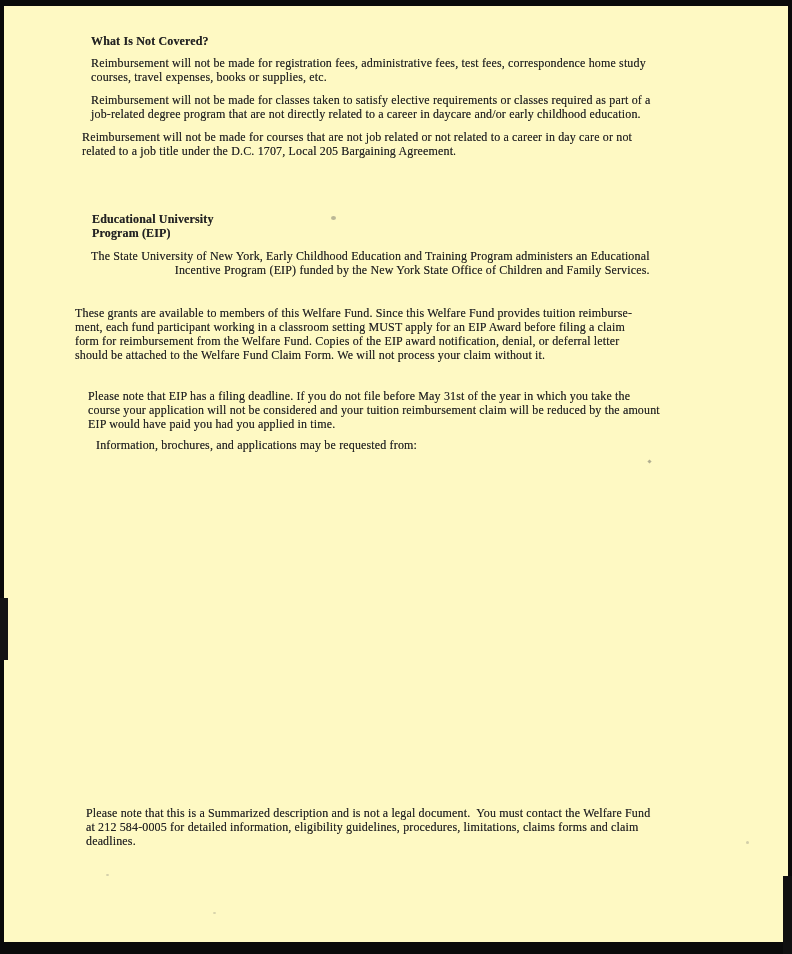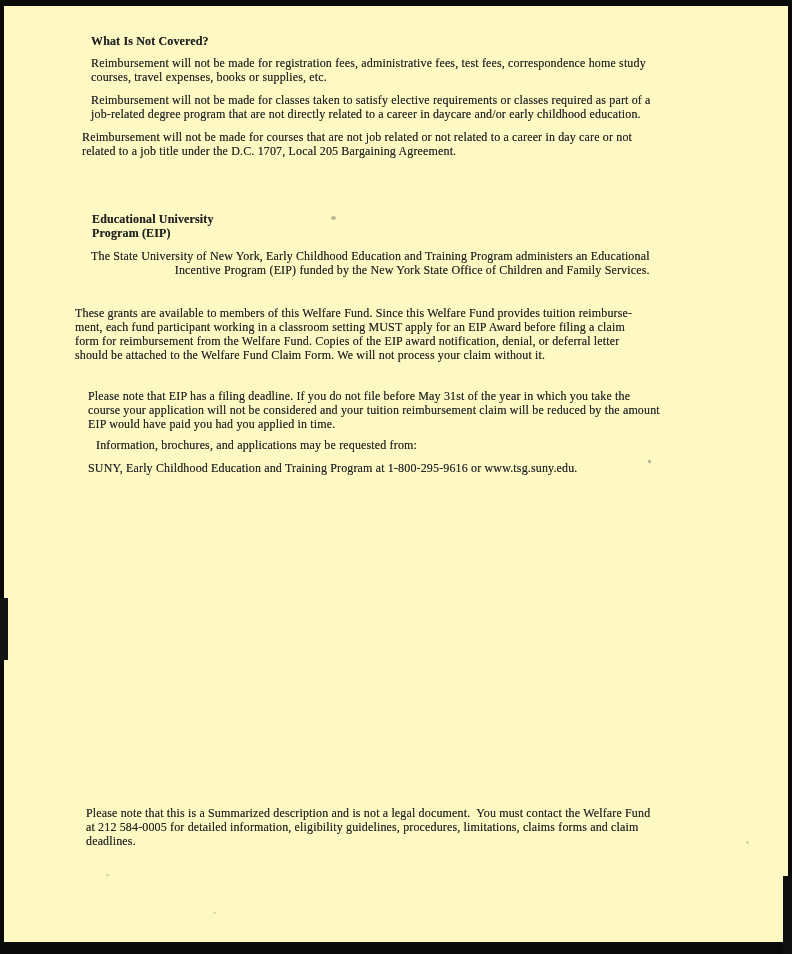--- a/index.html
+++ b/index.html
@@ -78,21 +78,20 @@
 ment, each fund participant working in a classroom setting MUST apply for an EIP Award before filing a claim
 form for reimbursement from the Welfare Fund. Copies of the EIP award notification, denial, or deferral letter
 should be attached to the Welfare Fund Claim Form. We will not process your claim without it.</p>
 
   <p class="blk" style="left:88px; top:389px;">Please note that EIP has a filing deadline. If you do not file before May 31st of the year in which you take the
 course your application will not be considered and your tuition reimbursement claim will be reduced by the amount
 EIP would have paid you had you applied in time.</p>
 
   <p class="blk" style="left:72px; top:438px;margin-left:24px;">Information, brochures, and applications may be requested from:</p>
 
-  <p class="blk" style="left:88px; top:461px;">SUNY, Early Childhood Education and Training Program at 1-800-295-9616 or www.tsg.suny.edu.</p>
 
   <p class="blk" style="left:86px; top:806px;">Please note that this is a Summarized description and is not a legal document.  You must contact the Welfare Fund
 at 212 584-0005 for detailed information, eligibility guidelines, procedures, limitations, claims forms and claim
 deadlines.</p>
 
   <i class="spot" style="left:331px; top:216px; width:5px; height:4px;"></i>
   <i class="spot" style="left:648px; top:460px; width:3px; height:3px; transform:rotate(45deg); border-radius:0; background:rgba(85,85,85,0.45);"></i>
   <i class="spot" style="left:106px; top:874px; width:3px; height:2px; background:rgba(110,110,110,0.3);"></i>
   <i class="spot" style="left:213px; top:912px; width:3px; height:2px; background:rgba(110,110,110,0.28);"></i>
   <i class="spot" style="left:746px; top:841px; width:3px; height:3px; background:rgba(110,110,110,0.3);"></i>

